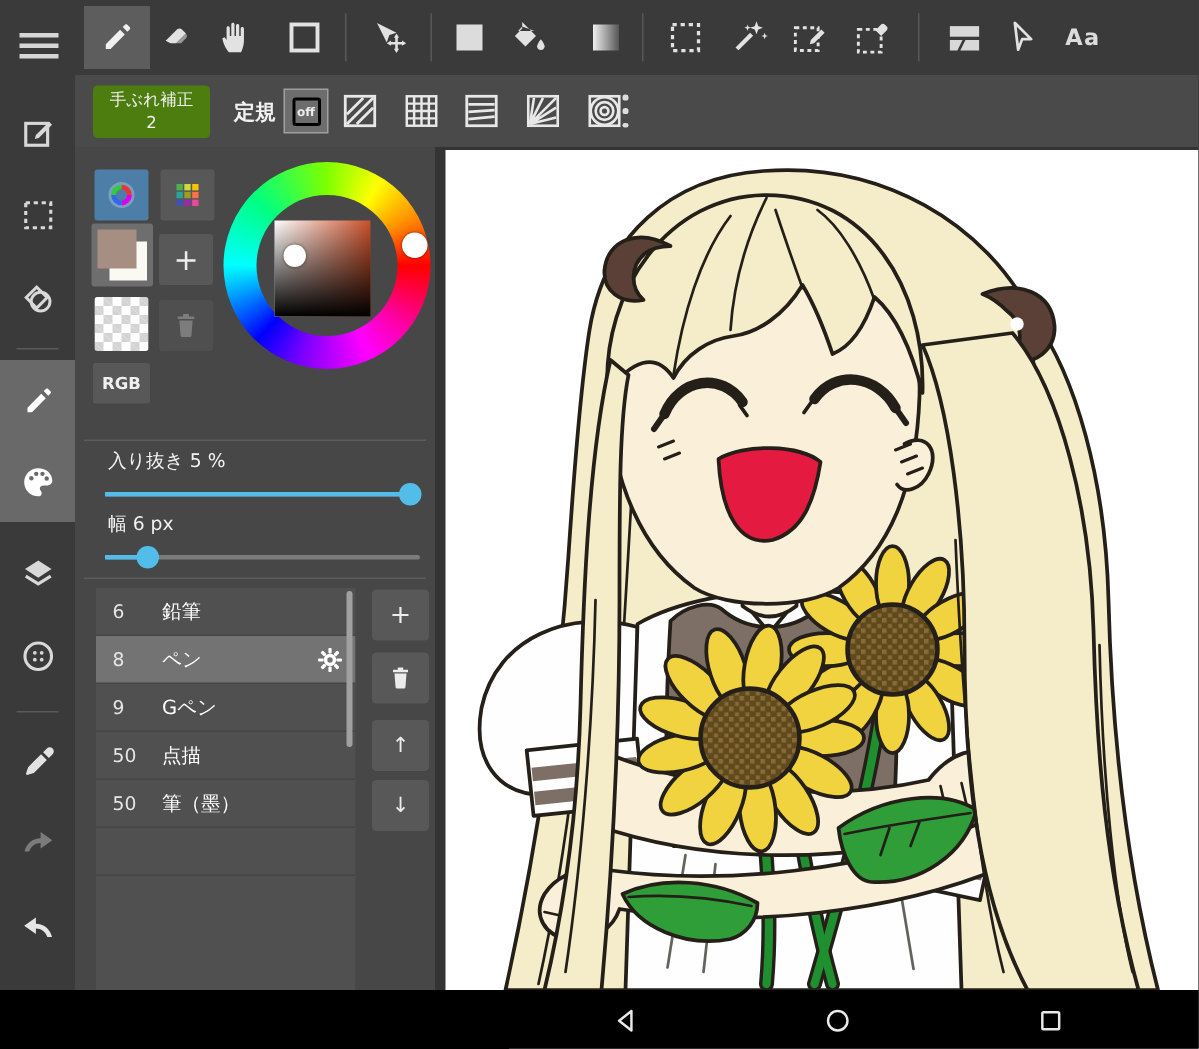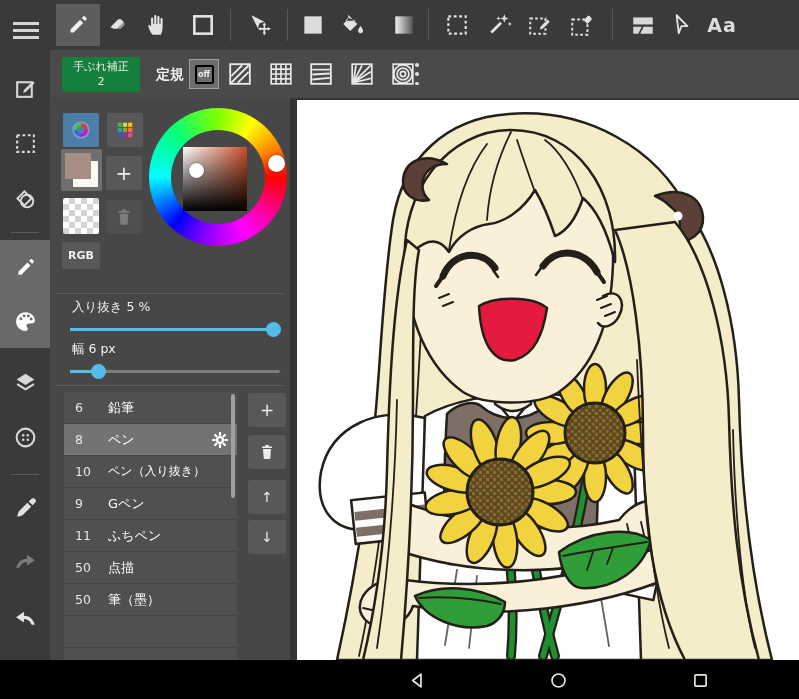--- a/index.html
+++ b/index.html
@@ -12,26 +12,26 @@
   *{margin:0;padding:0;box-sizing:border-box}
   html,body{width:799px;height:699px;overflow:hidden;background:#000;
     font-family:"DejaVu Sans","Liberation Sans",sans-serif;-webkit-font-smoothing:antialiased}
   .app{position:relative;width:799px;height:699px;background:var(--c-toolbar)}
   
   .toolbar1{position:absolute;left:0;top:0;width:799px;height:50px;background:var(--c-toolbar)}
   .tbtn{position:absolute;top:7px;width:36px;height:36px;display:flex;align-items:center;justify-content:center}
   .tbtn svg{width:26px;height:26px}
   .tool-selected{position:absolute;left:56px;top:4px;width:44px;height:42px;background:#5d5d5d}
   .tb-div{position:absolute;top:9px;width:1px;height:32px;background:#585858}
-  .aa{font-size:19px;font-weight:bold;color:#dcdcdc;letter-spacing:1px}
+  .aa{font-size:15px;font-weight:bold;color:#dcdcdc;letter-spacing:1px}
   .hamburger{position:absolute;left:13px;top:22px;width:26px;height:17px;display:flex;flex-direction:column;justify-content:space-between}
   .hamburger i{display:block;height:3px;background:#d6d6d6}
   
   .toolbar2{position:absolute;left:50px;top:50px;width:749px;height:48px;background:var(--c-toolbar2)}
-  .stab-btn{position:absolute;left:12px;top:7px;width:78px;height:35px;background:#15803d;border-radius:3px;
+  .stab-btn{position:absolute;left:12px;top:7px;width:78px;height:35px;background:#4d7c0f;border-radius:3px;
     color:#efefef;font-size:11px;line-height:1.3;display:flex;flex-direction:column;align-items:center;justify-content:center}
   .ruler-label{position:absolute;left:106px;top:16px;color:#f2f2f2;font-size:14px;font-weight:bold}
   .r-tile{position:absolute;top:10px;width:28px;height:28px;display:flex;align-items:center;justify-content:center}
   .r-tile svg{width:24px;height:24px}
   .r-off{background:#6d6d6d;outline:1px solid #9f9f9f}
   .off-box{width:19px;height:19px;border:2px solid #000000;border-radius:2px;display:flex;align-items:center;justify-content:center;
     color:#ececec;font-size:8px;font-weight:bold}
   .ellipsis{position:absolute;left:362px;top:13px;width:10px;height:22px;display:flex;flex-direction:column;align-items:center;justify-content:space-between}
   .ellipsis i{width:3.5px;height:3.5px;border-radius:50%;background:#dcdcdc}
   
@@ -408,30 +408,22 @@
                 <rect x="8.8" y="1.2" width="2.4" height="4" rx=".7" transform="rotate(90 10 10)"></rect>
                 <rect x="8.8" y="14.8" width="2.4" height="4" rx=".7" transform="rotate(90 10 10)"></rect>
                 <rect x="8.8" y="1.2" width="2.4" height="4" rx=".7" transform="rotate(135 10 10)"></rect>
                 <rect x="8.8" y="14.8" width="2.4" height="4" rx=".7" transform="rotate(135 10 10)"></rect>
               </g>
             </g>
             <circle cx="10" cy="10" r="2" fill="#737373"></circle>
           </svg>
       </div>
       <div class="brow">
-          <span class="num">10</span>
-          <span class="nm" style="font-size:12px">ペン（入り抜き）</span>
-        </div>
-      <div class="brow">
           <span class="num">9</span>
           <span class="nm">Gペン</span>
-        </div>
-      <div class="brow">
-          <span class="num">11</span>
-          <span class="nm">ふちペン</span>
         </div>
       <div class="brow">
           <span class="num">50</span>
           <span class="nm">点描</span>
         </div>
       <div class="brow">
           <span class="num">50</span>
           <span class="nm">筆（墨）</span>
         </div>
       <div class="brow"></div>

